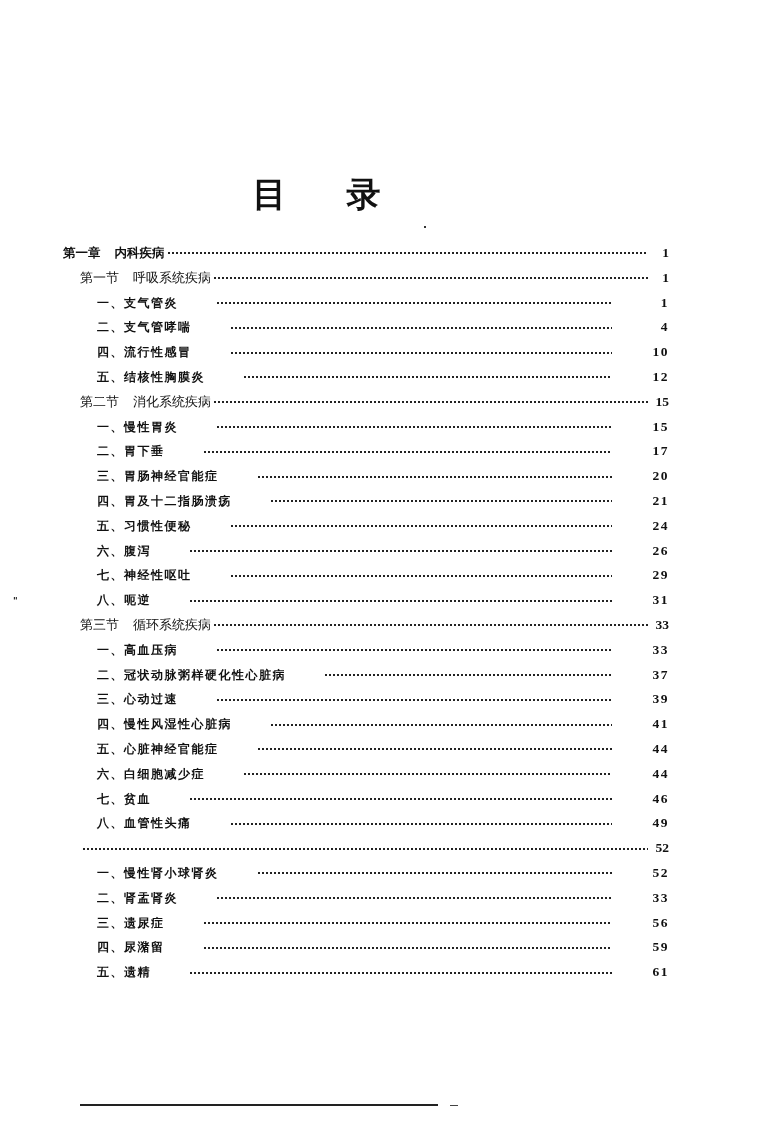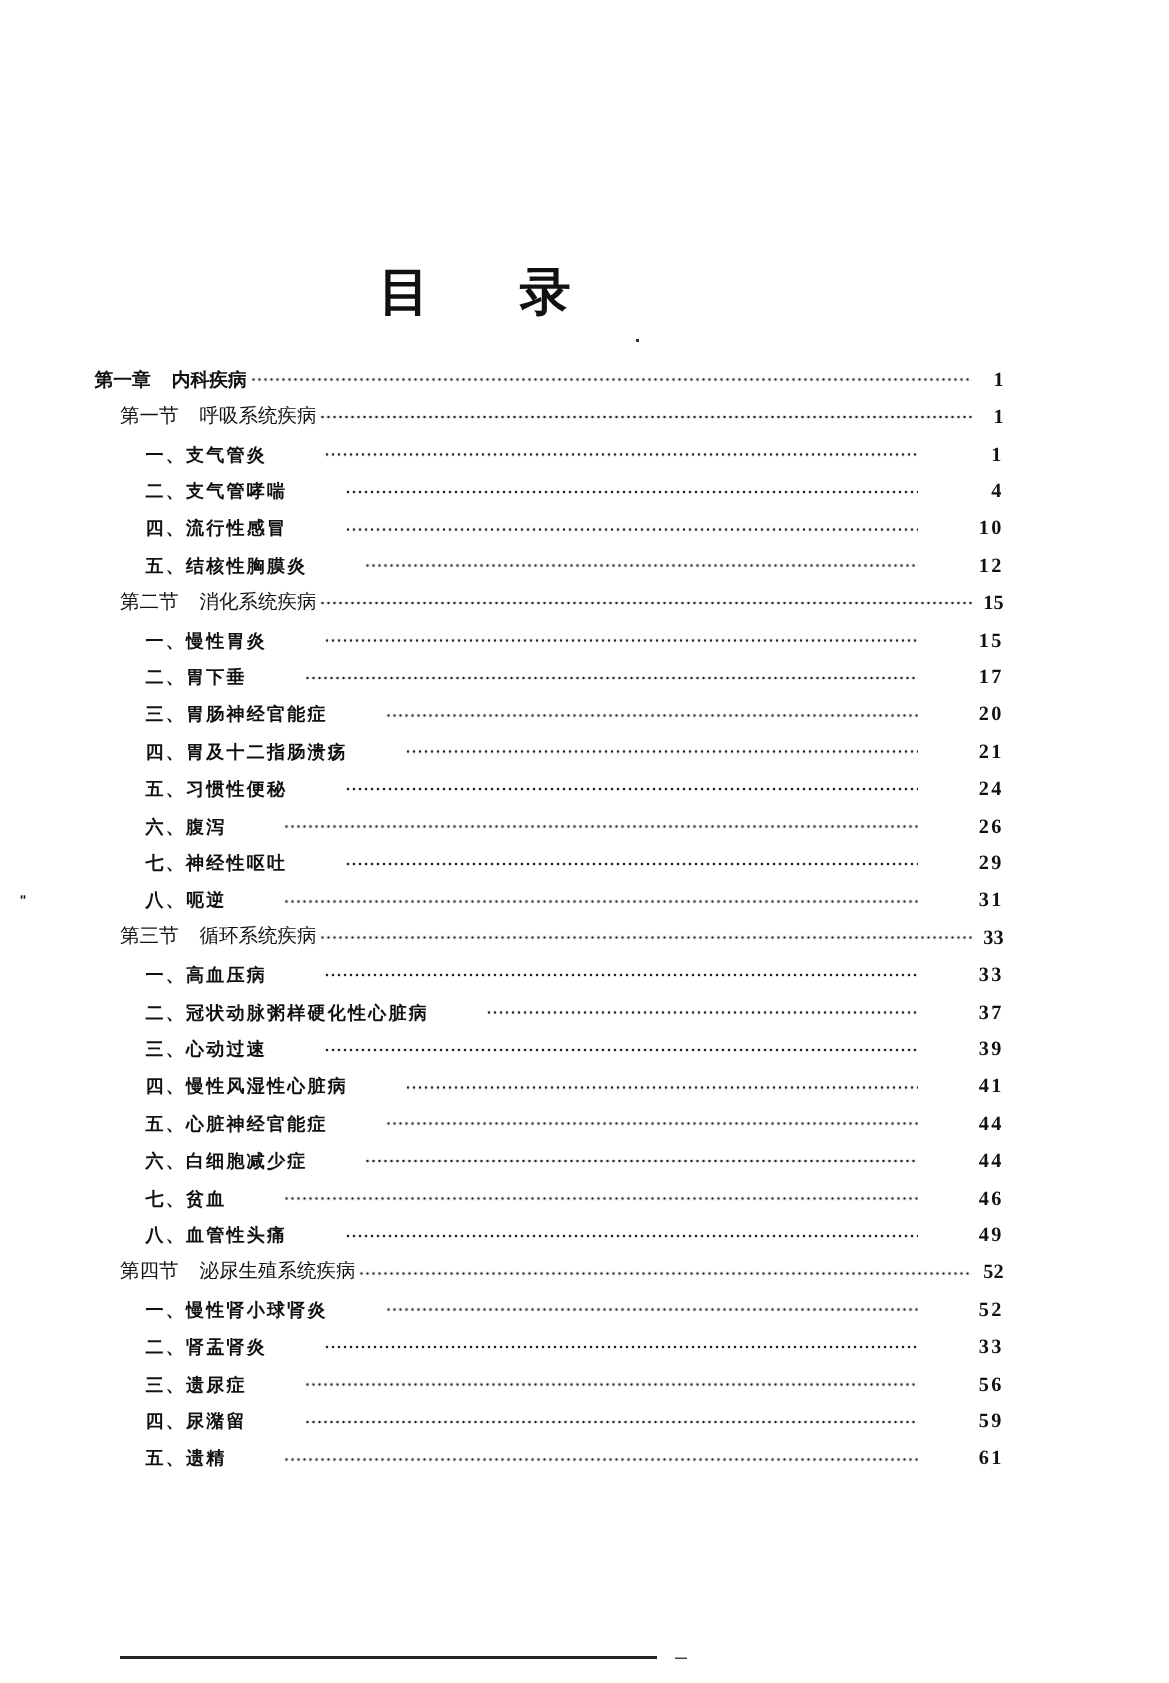--- a/index.html
+++ b/index.html
@@ -166,21 +166,20 @@
       <span class="label"><span class="num">七、</span><span>贫血</span></span>
       <span class="dots"></span>
       <span class="page">46</span>
     </div>
     <div class="row item">
       <span class="label"><span class="num">八、</span><span>血管性头痛</span></span>
       <span class="dots"></span>
       <span class="page">49</span>
     </div>
     <div class="row section">
-      <span class="label"><span class="num">第四节</span><span>泌尿生殖系统疾病</span></span>
       <span class="dots"></span>
       <span class="page">52</span>
     </div>
     <div class="row item">
       <span class="label"><span class="num">一、</span><span>慢性肾小球肾炎</span></span>
       <span class="dots"></span>
       <span class="page">52</span>
     </div>
     <div class="row item">
       <span class="label"><span class="num">二、</span><span>肾盂肾炎</span></span>

